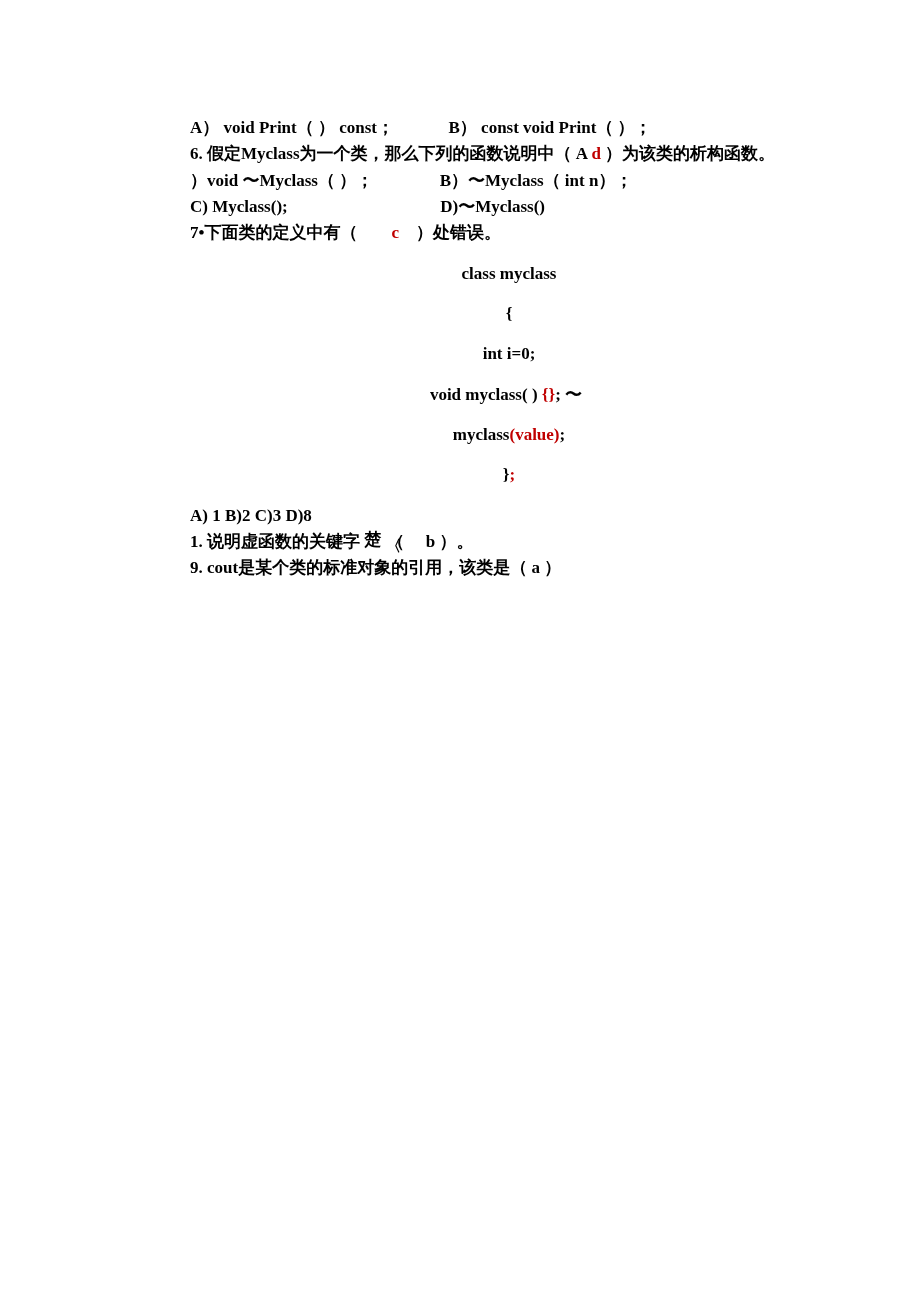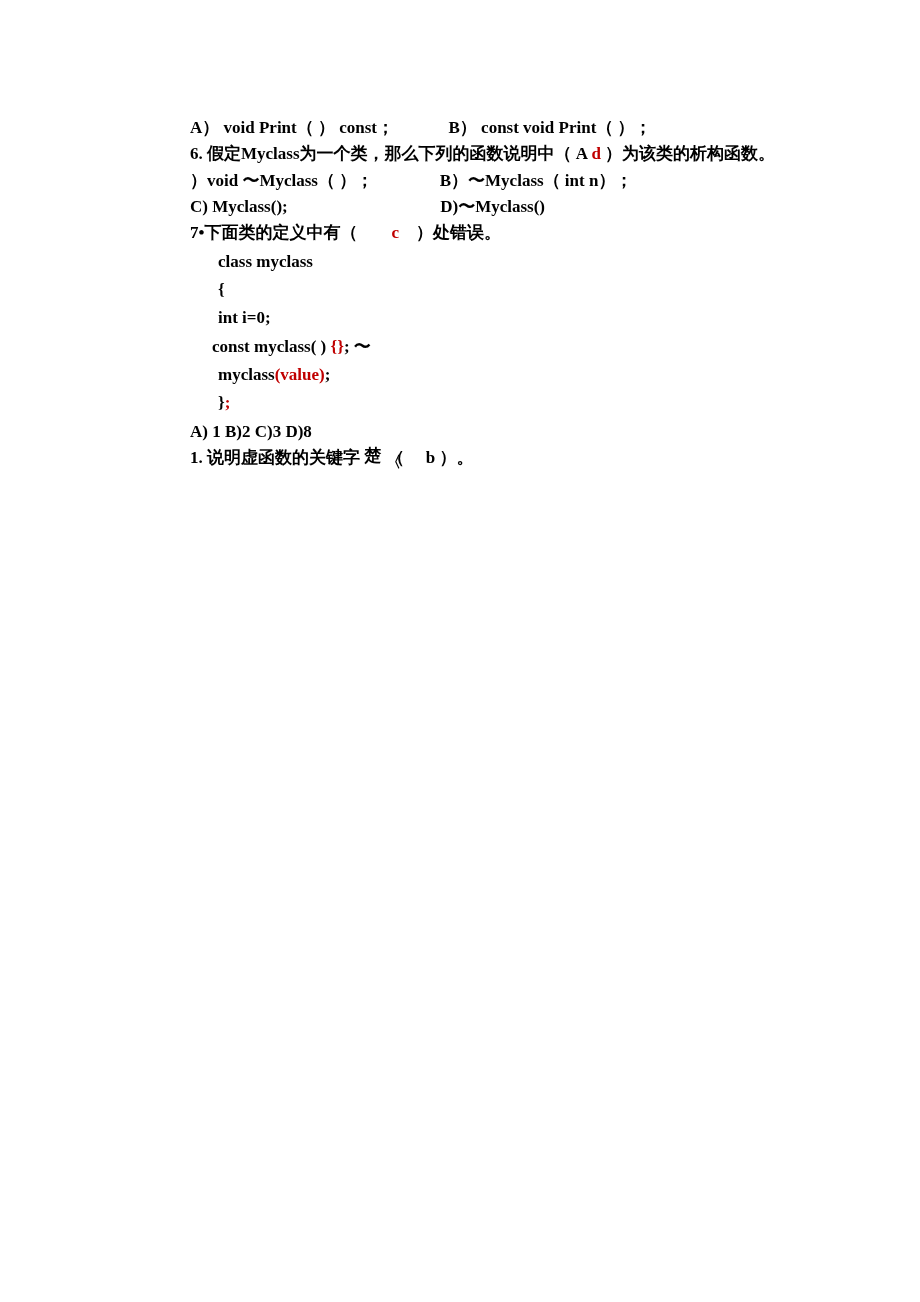--- a/index.html
+++ b/index.html
@@ -18,21 +18,21 @@
   .page {
     padding: 115px 0 0 190px;
     width: 610px;
   }
   .line {
     white-space: nowrap;
     font-weight: bold;
   }
   .red { color: #c00000; }
   .code-block { margin-left: 28px; }
-  .code-block .line, .code-block2 .line { margin: 2px 0; }
+  .code-block .line, .code-block2 .line { margin: 14px 0; text-align: center; }
   .indent1 { margin-left: 10px; }
   .indent0 { margin-left: 6px; }
 </style>
 </head>
 <body>
 
 <div class="page">
 
   <div class="line">
     <span>A）   void Print（ ） const；</span>
@@ -59,33 +59,34 @@
 
   <div class="line">
     <span>7•下面类的定义中有（　　</span><span class="red">c</span><span>　）处错误。</span>
   </div>
 
   <div class="code-block">
     <div class="line indent0">class myclass</div>
     <div class="line indent0">{</div>
     <div class="line indent0">int i=0;</div>
     <div class="line" style="margin-left:-6px;">
-      <span>const myclass( )</span><span class="red"> {}</span><span>; 〜</span>
+      <span>void myclass( )</span><span class="red"> {}</span><span>; 〜</span>
     </div>
     <div class="line indent1">
       <span>myclass</span><span class="red">(value)</span><span>;</span>
     </div>
     <div class="line indent0">
       <span>}</span><span class="red">;</span>
     </div>
   </div>
 
   <div class="line">A) 1        B)2        C)3        D)8</div>
 
   <div class="line" style="position:relative;">
     <span>1. 说明虚函数的关键字  </span><span style="position:relative; top:-2px;">楚</span>
     <span style="display:inline-block; width:2px;"></span><span>（　 b ）。</span>
     <span style="position:absolute; left:196px; top:6px; font-size:15px;">〈</span>
   </div>
 
 
+  <div class="line">9.   cout是某个类的标准对象的引用，该类是（ a ）</div>
 
 </div>
 
 </body></html>

